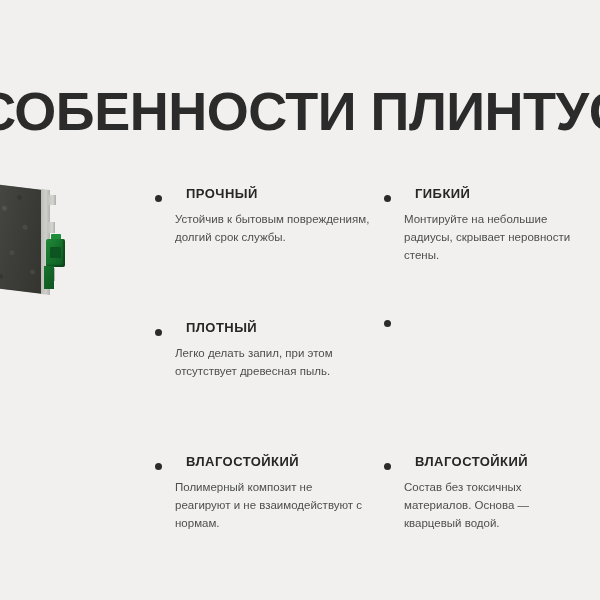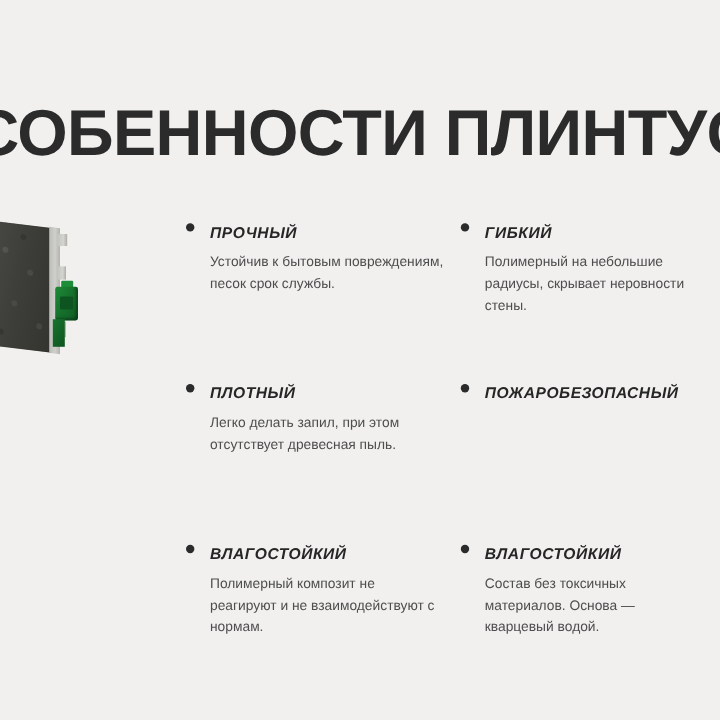--- a/index.html
+++ b/index.html
@@ -139,23 +139,22 @@
     top: 0;
   }
   .column.left  { left: 155px; width: 215px; }
   .column.right { left: 384px; width: 195px; }
 
   .feature { position: relative; margin-bottom: 32px; }
   .feature:last-child { margin-bottom: 16px; }
 
   .feature-head {
     display: flex;
-    align-items: flex-start;
-    gap: 13px;
-    font-style: italic;
+    align-items: flex-end;
+    gap: 24px;
   }
   .bullet {
     flex: 0 0 auto;
     width: 7px;
     height: 7px;
     border-radius: 50%;
     background: #2b2b2b;
   }
   .feature-title {
     font-size: 13px;
@@ -204,21 +203,21 @@
 
   <div class="features">
 
     <div class="column left">
 
       <div class="feature">
         <div class="feature-head">
           <span class="bullet"></span>
           <span class="feature-title">ПРОЧНЫЙ</span>
         </div>
-        <div class="feature-desc">Устойчив к бытовым повреждениям, песок срок службы.</div>
+        <div class="feature-desc">Устойчив к бытовым повреждениям, долгий срок службы.</div>
       </div>
 
       <div class="feature">
         <div class="feature-head">
           <span class="bullet"></span>
           <span class="feature-title">ПЛОТНЫЙ</span>
         </div>
         <div class="feature-desc">Легко делать запил, при этом отсутствует древесная пыль.</div>
       </div>
 
@@ -232,27 +231,26 @@
 
     </div>
 
     <div class="column right">
 
       <div class="feature">
         <div class="feature-head">
           <span class="bullet"></span>
           <span class="feature-title">ГИБКИЙ</span>
         </div>
-        <div class="feature-desc">Полимерный на небольшие радиусы, скрывает неровности стены.</div>
-      </div>
-
-      <div class="feature">
-        <div class="feature-head">
-          <span class="bullet"></span>
-          <span class="feature-title">ПОЖАРОБЕЗОПАСНЫЙ</span>
+        <div class="feature-desc">Монтируйте на небольшие радиусы, скрывает неровности стены.</div>
+      </div>
+
+      <div class="feature">
+        <div class="feature-head">
+          <span class="bullet"></span>
         </div>
       </div>
 
       <div class="feature">
         <div class="feature-head">
           <span class="bullet"></span>
           <span class="feature-title">ВЛАГОСТОЙКИЙ</span>
         </div>
         <div class="feature-desc">Состав без токсичных материалов. Основа — кварцевый водой.</div>
       </div>

